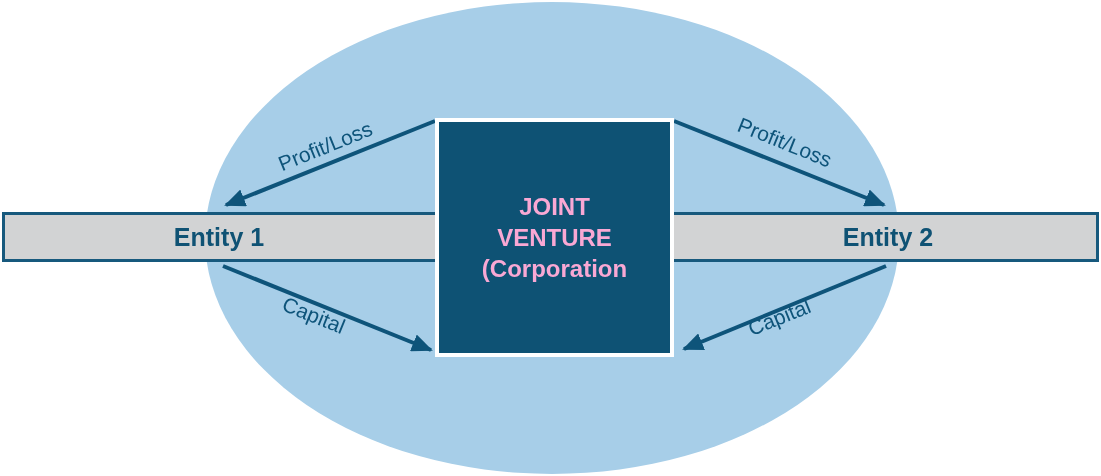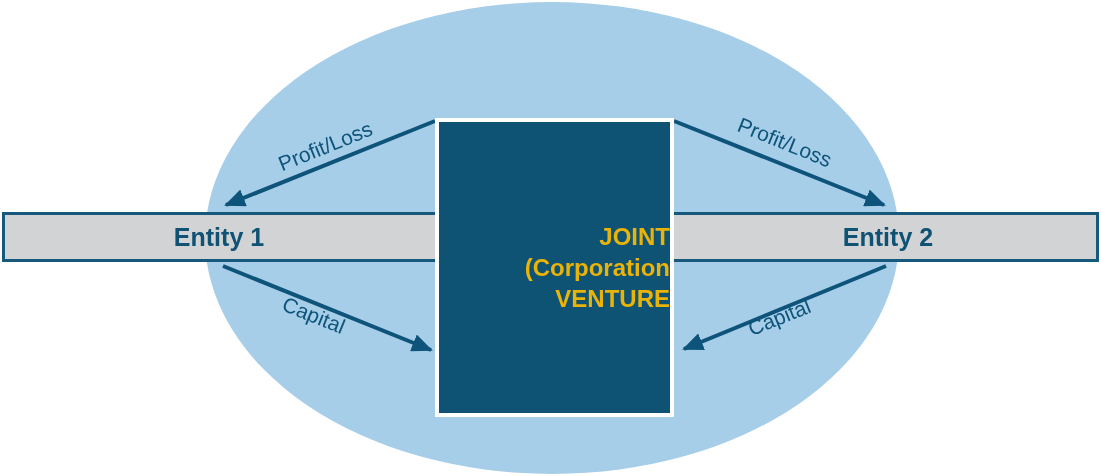--- a/index.html
+++ b/index.html
@@ -46,30 +46,30 @@
     font-size: 21px;
     font-weight: 400;
     text-anchor: middle;
     font-family: "Liberation Sans", "DejaVu Sans", sans-serif;
   }
   .jv-box {
     position: absolute;
     left: 435px;
     top: 118px;
     width: 239px;
-    height: 299px;
+    height: 239px;
     box-sizing: border-box;
     background: #0e5274;
     border: 4px solid #ffffff;
     display: flex;
     flex-direction: column;
-    align-items: flex-end;
+    align-items: center;
     justify-content: center;
     text-align: center;
-    color: #eab308;
+    color: #f9a8d4;
     font-size: 24px;
     line-height: 31px;
     font-weight: 700;
   }
 </style>
 </head>
 <body>
 
 <div class="stage">
 
@@ -93,17 +93,17 @@
     <text class="entity-label" x="888" y="246">Entity 2</text>
 
     <text class="arrow-label" transform="translate(328,153) rotate(-22)">Profit/Loss</text>
     <text class="arrow-label" transform="translate(782,149) rotate(22)">Profit/Loss</text>
     <text class="arrow-label" transform="translate(311,322) rotate(22)">Capital</text>
     <text class="arrow-label" transform="translate(782,324) rotate(-22)">Capital</text>
   </svg>
 
   <div class="jv-box">
     <div>JOINT</div>
+    <div>VENTURE</div>
     <div>(Corporation</div>
-    <div>VENTURE</div>
   </div>
 
 </div>
 
 </body></html>

